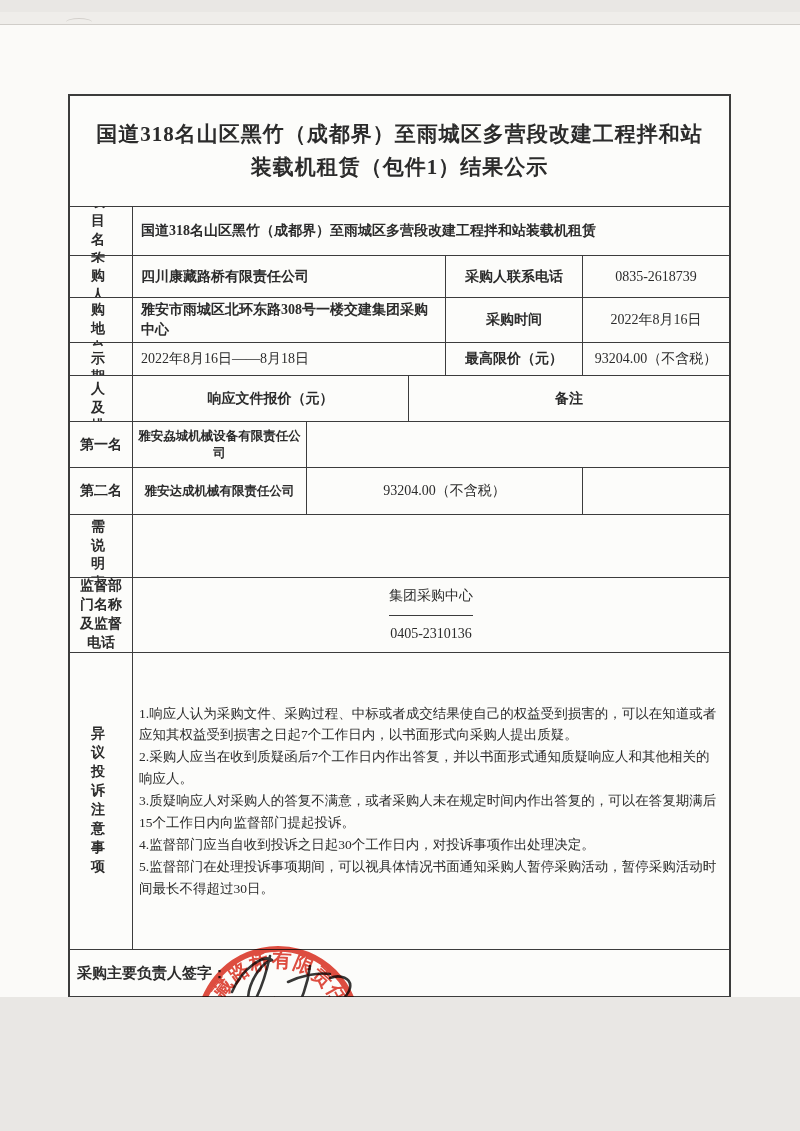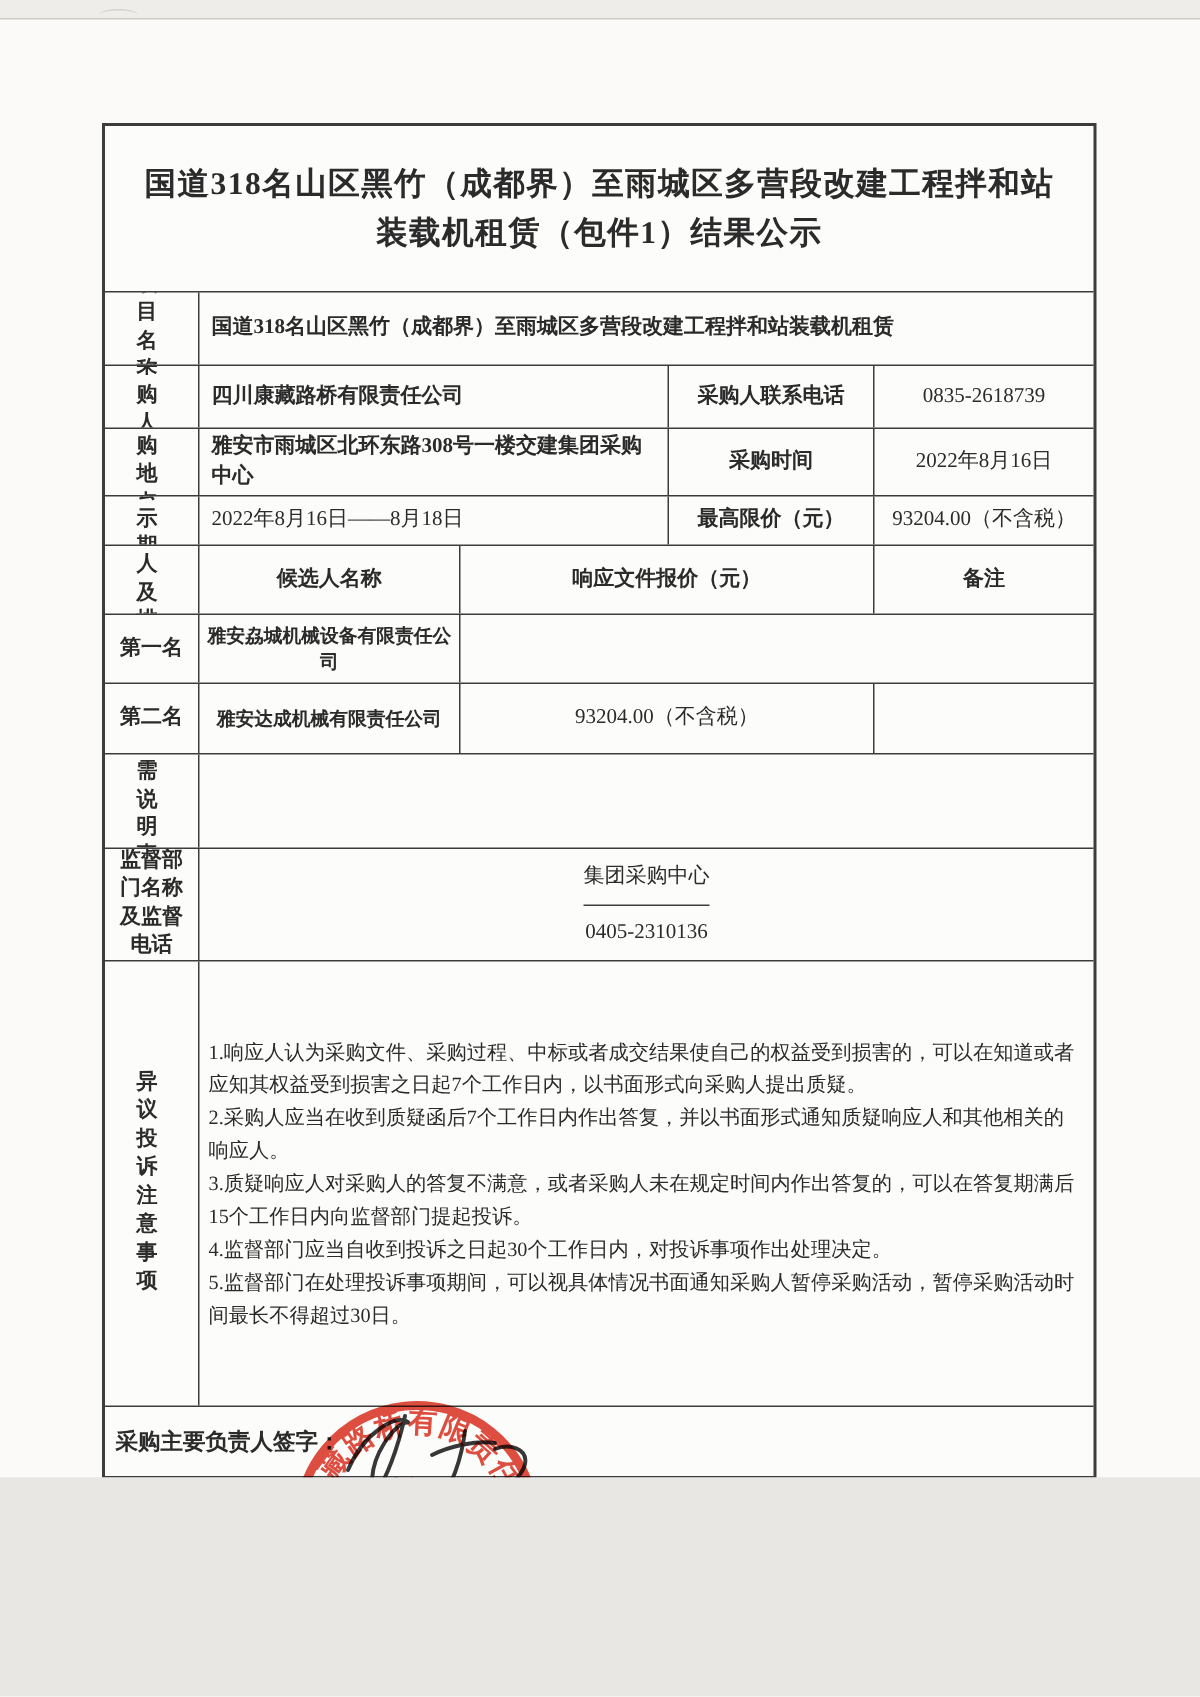--- a/index.html
+++ b/index.html
@@ -1,17 +1,17 @@
 <!DOCTYPE html>
 <html><head>
 <meta charset="utf-8">
 <style>
   html,body { margin:0; padding:0; background:#e9e7e4; }
   .canvas {
-    position:relative; width:800px; height:985px; margin:0 auto;
+    position:relative; width:800px; height:985px; margin:12px auto;
     background:#fbfaf8; overflow:hidden;
     font-family:"Liberation Serif","DejaVu Serif",serif;
     color:#2b2b2b;
   }
   
   .scan-strip { position:absolute; left:0; top:0; width:100%; height:12px; background:#efedea; }
   .scan-edge  { position:absolute; left:0; top:12px; width:100%; height:1px; background:#b9b5af; opacity:.65; }
   .scan-bump  { position:absolute; left:66px; top:6px; width:26px; height:7px; border-top:1px solid #b9b5af; border-radius:50% 50% 0 0; opacity:.5; }
 
   
@@ -86,21 +86,20 @@
 
     <div class="tr h-publicity">
       <div class="td w-lbl lbl">公示期</div>
       <div class="td w-val val">2022年8月16日——8月18日</div>
       <div class="td w-sub val c b">最高限价（元）</div>
       <div class="td w-rest val c">93204.00（不含税）</div>
     </div>
 
     <div class="tr h-candhead">
       <div class="td w-lbl lbl">候选人及排序</div>
-      <div class="td w-name val c b">候选人名称</div>
       <div class="td w-price val c b">响应文件报价（元）</div>
       <div class="td w-rest val c b">备注</div>
     </div>
 
     <div class="tr h-cand">
       <div class="td w-lbl val c b">第一名</div>
       <div class="td w-name c name-cell">雅安劦城机械设备有限责任公司</div>
       <div class="td w-rest val c"></div>
     </div>
 

